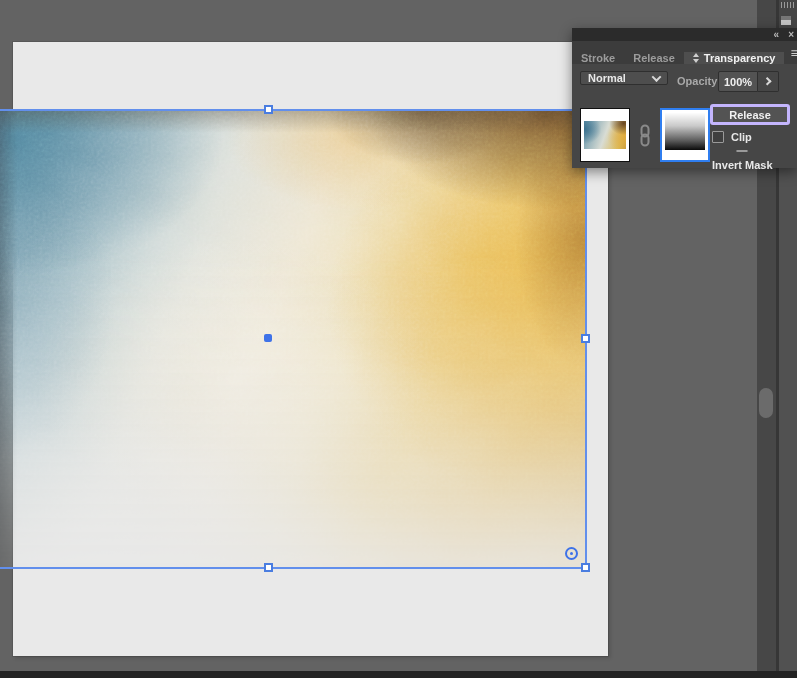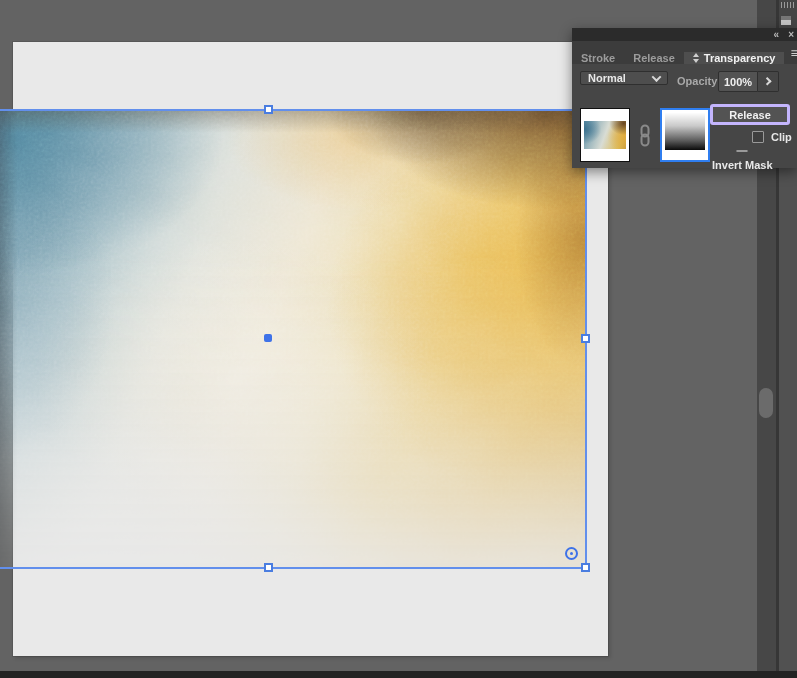--- a/index.html
+++ b/index.html
@@ -104,21 +104,21 @@
     display:flex; align-items:center; justify-content:center; }
   .thumb-mask { left:88px; border:2px solid #2f7ef0; padding-top:3px;
     align-items:flex-start; }
   .mask-grad { width:40px; height:37px;
     background:linear-gradient(180deg,#fdfdfd 0%,#c9c9c9 35%,#5a5a5a 75%,#0a0a0a 100%); }
 
   .release-btn { position:absolute; left:138px; top:40px; width:80px; height:21px; background:#535353;
     border:3px solid #c4b5fd; border-radius:3px; color:#f0f0f0; display:flex; align-items:center;
     justify-content:center; }
   .cb-row { position:absolute; left:140px; display:flex; align-items:center; gap:7px; height:14px; }
-  .cb-row.r1 { top:66px;margin-left:40px; } .cb-row.r2 { top:86px;flex-direction:column; }
+  .cb-row.r1 { top:66px; } .cb-row.r2 { top:86px;flex-direction:column; }
   .cb-box { width:12px; height:12px; background:#3f3f3f; border:1px solid #9a9a9a; border-radius:1px; }
 </style>
 </head>
 <body>
 
 <div class="pasteboard"></div>
 <div class="artboard"></div>
 
 <div class="placed-image">
   <svg class="paint-fx fx-blotch" xmlns="http://www.w3.org/2000/svg">

